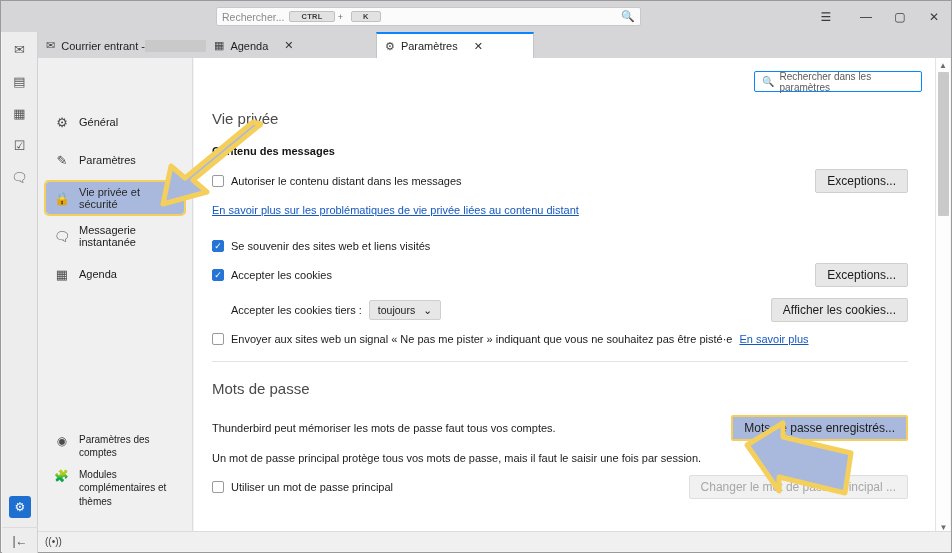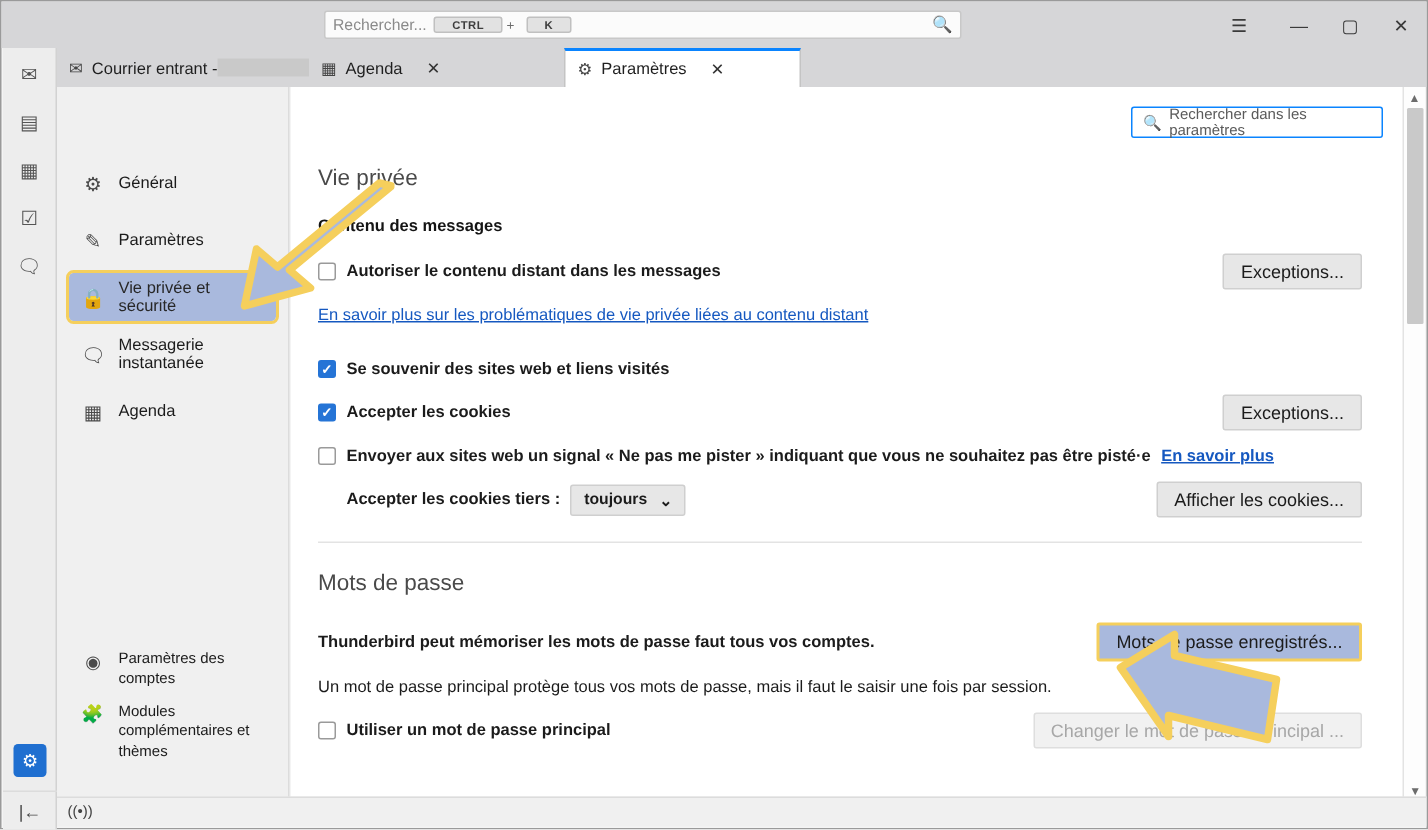--- a/index.html
+++ b/index.html
@@ -123,21 +123,21 @@
     font-size: 10px; color: #5a5a5a; background: #fff;
   }
   .ss-mag { font-size: 10px; color: #666; }
 
   .content { padding: 18px 28px 0 18px; }
   h2.sect {
     font-size: 15px; font-weight: normal; color: #4a4a4a; margin-bottom: 18px;
   }
   h3.sub { font-size: 11px; font-weight: bold; color: #141414; margin-bottom: 12px; }
   .row { display: flex; align-items: center; margin-bottom: 11px; }
-  .row .grow { flex: 1; font-weight: bold; }
+  .row .grow { flex: 1; }
   .cb-line { display: flex; align-items: center; gap: 7px; font-size: 11px; color: #1b1b1b; }
   .cbox {
     width: 12px; height: 12px; border: 1px solid #9a9a9a; border-radius: 2px; background: #fff;
     flex: 0 0 12px;
   }
   .cbox.checked {
     background: #2574d6; border-color: #2574d6; color: #fff;
     display: flex; align-items: center; justify-content: center; font-size: 9px;
   }
   .link { color: #1558c0; text-decoration: underline; font-size: 11px; }
@@ -305,39 +305,39 @@
       </div>
 
       <div class="row">
         <div class="cb-line grow">
           <span class="cbox checked">✓</span>
           <span class="lbl">Accepter les cookies</span>
         </div>
         <button class="btn">Exceptions...</button>
       </div>
 
-      <div class="row" style="margin-top:6px;">
-        <div class="cb-line grow">
-          <span class="cbox"></span>
-          <span class="lbl">Envoyer aux sites web un signal « Ne pas me pister » indiquant que vous ne souhaitez pas être pisté·e</span>
-          <a class="link">En savoir plus</a>
-        </div>
-      </div>
-
       <div class="row">
         <div class="cb-line grow indent">
           <span class="lbl">Accepter les cookies tiers :</span>
           <span class="select">
             <span>toujours</span>
             <span>⌄</span>
           </span>
         </div>
         <button class="btn">Afficher les cookies...</button>
       </div>
 
+      <div class="row" style="margin-top:6px;">
+        <div class="cb-line grow">
+          <span class="cbox"></span>
+          <span class="lbl">Envoyer aux sites web un signal « Ne pas me pister » indiquant que vous ne souhaitez pas être pisté·e</span>
+          <a class="link">En savoir plus</a>
+        </div>
+      </div>
+
       <div class="divider"></div>
 
       <h2 class="sect">Mots de passe</h2>
 
       <div class="row">
         <span class="para grow" style="margin-bottom:0;">Thunderbird peut mémoriser les mots de passe faut tous vos comptes.</span>
         <button class="btn highlight">Mots de passe enregistrés...</button>
       </div>
 
       <div class="para">Un mot de passe principal protège tous vos mots de passe, mais il faut le saisir une fois par session.</div>

